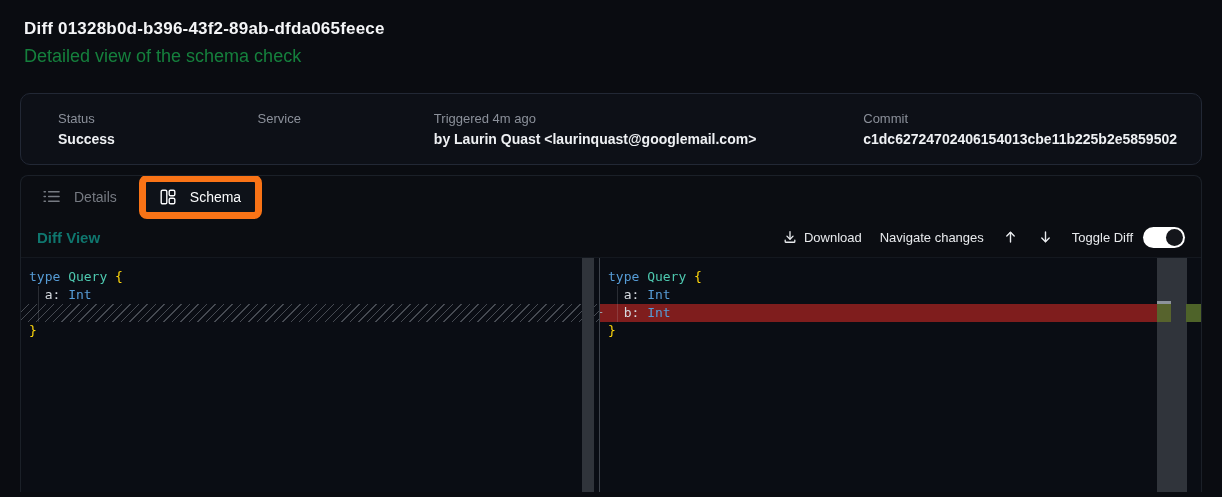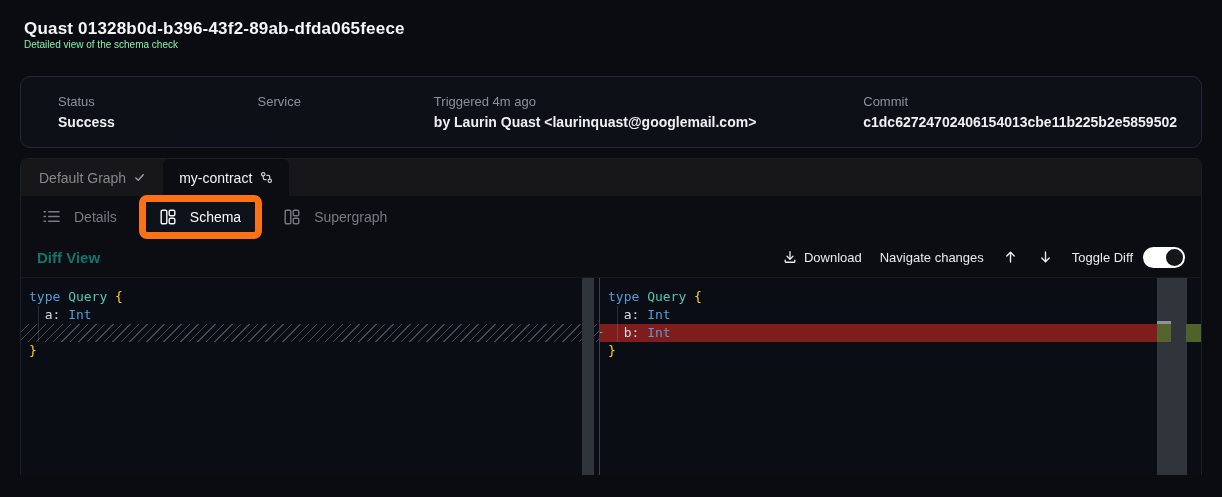--- a/index.html
+++ b/index.html
@@ -7,21 +7,21 @@
   body {
     background:#0a0c11;
     font-family:"Liberation Sans", sans-serif;
     color:#e9ebee;
     position:relative;
   }
 
   
   .page-header { padding:19px 24px 0 24px; }
   .page-title { font-size:17px; font-weight:700; color:#f4f5f7; letter-spacing:.2px; }
-  .page-subtitle { font-size:10px; color:#86efac; }
+  .page-subtitle { margin-top:7px; font-size:18px; color:#15803d; }
 
   
   .status-card {
     margin:26px 20px 0 20px;
     background:#0d1017;
     border:1px solid #222835;
     border-radius:10px;
     padding:17px 24px;
     display:flex;
     align-items:flex-start;
@@ -124,21 +124,21 @@
   .scrollbar-right .line-tint { position:absolute; left:0; top:46px; width:14px; height:18px; background:#57632d; }
   .scrollbar-right .region-tick { position:absolute; left:0; top:43px; width:14px; height:3px; background:#8d939b; }
   .scrollbar-right .ruler-marker { position:absolute; right:0; top:46px; width:15px; height:18px; background:#4e6329; }
 
   svg { display:block; }
 </style>
 </head>
 <body>
 
 <div class="page-header">
-  <div class="page-title">Quast 01328b0d-b396-43f2-89ab-dfda065feece</div>
+  <div class="page-title">Diff 01328b0d-b396-43f2-89ab-dfda065feece</div>
   <div class="page-subtitle">Detailed view of the schema check</div>
 </div>
 
 <div class="status-card">
   <div class="status-field sf-0">
     <span class="f-label">Status</span>
     <span class="f-value">Success</span>
   </div>
   <div class="status-field sf-1">
     <span class="f-label">Service</span>
@@ -148,69 +148,40 @@
     <span class="f-value">by Laurin Quast &lt;laurinquast@googlemail.com&gt;</span>
   </div>
   <div class="status-field sf-3">
     <span class="f-label">Commit</span>
     <span class="f-value">c1dc62724702406154013cbe11b225b2e5859502</span>
   </div>
 </div>
 
 <div class="main-card">
 
-  <div class="graph-tabs">
-    <div class="graph-tab">
-      <span>Default Graph</span>
-      <span class="g-icon">
-        <svg width="11" height="11" viewBox="0 0 12 12" fill="none" stroke="#9a9da3" stroke-width="1.6" stroke-linecap="round" stroke-linejoin="round">
-            <polyline points="2,6.5 4.7,9 10,3"></polyline>
-          </svg>
-      </span>
-    </div>
-    <div class="graph-tab active">
-      <span>my-contract</span>
-      <span class="g-icon">
-        <svg width="13" height="13" viewBox="0 0 16 16" fill="none" stroke="#c9ccd1" stroke-width="1.5" stroke-linecap="round" stroke-linejoin="round">
-          <circle cx="4" cy="4" r="2.1"></circle>
-            <circle cx="12" cy="12" r="2.1"></circle>
-          <path d="M12 9.8V7.5a2 2 0 0 0-2-2H8.5"></path>
-            <path d="M4 6.2v2.3a2 2 0 0 0 2 2h1.5"></path>
-        </svg>
-      </span>
-    </div>
-  </div>
 
   <div class="view-tabs">
     <div class="view-tab">
       <svg width="17" height="15" viewBox="0 0 18 16" fill="none" stroke="#767a82" stroke-width="1.7" stroke-linecap="round">
         <line x1="1.2" y1="3" x2="2.4" y2="3"></line>
           <line x1="6" y1="3" x2="17" y2="3"></line>
         <line x1="1.2" y1="8" x2="2.4" y2="8"></line>
           <line x1="6" y1="8" x2="17" y2="8"></line>
         <line x1="1.2" y1="13" x2="2.4" y2="13"></line>
           <line x1="6" y1="13" x2="17" y2="13"></line>
       </svg>
       <span>Details</span>
     </div>
     <div class="view-tab active">
       <svg width="16" height="16" viewBox="0 0 16 16" fill="none" stroke="#fafbfc" stroke-width="1.4" stroke-linejoin="round">
         <rect x="1.2" y="1.2" width="5.6" height="13.6" rx="1.4"></rect>
         <rect x="9.2" y="1.2" width="5.6" height="5.6" rx="1.4"></rect>
         <rect x="9.2" y="9.2" width="5.6" height="5.6" rx="1.4"></rect>
       </svg>
       <span>Schema</span>
-    </div>
-    <div class="view-tab">
-      <svg width="16" height="16" viewBox="0 0 16 16" fill="none" stroke="#767a82" stroke-width="1.4" stroke-linejoin="round">
-        <rect x="1.2" y="1.2" width="5.6" height="13.6" rx="1.4"></rect>
-        <rect x="9.2" y="1.2" width="5.6" height="5.6" rx="1.4"></rect>
-        <rect x="9.2" y="9.2" width="5.6" height="5.6" rx="1.4"></rect>
-      </svg>
-      <span>Supergraph</span>
     </div>
   </div>
 
   <div class="diff-toolbar">
     <div class="diff-title">Diff View</div>
     <div class="diff-actions">
       <div class="action-btn">
         <svg width="14" height="14" viewBox="0 0 16 16" fill="none" stroke="#e8eaed" stroke-width="1.5" stroke-linecap="round" stroke-linejoin="round">
           <path d="M8 2v8"></path>
             <polyline points="4.5,7 8,10.5 11.5,7"></polyline>

